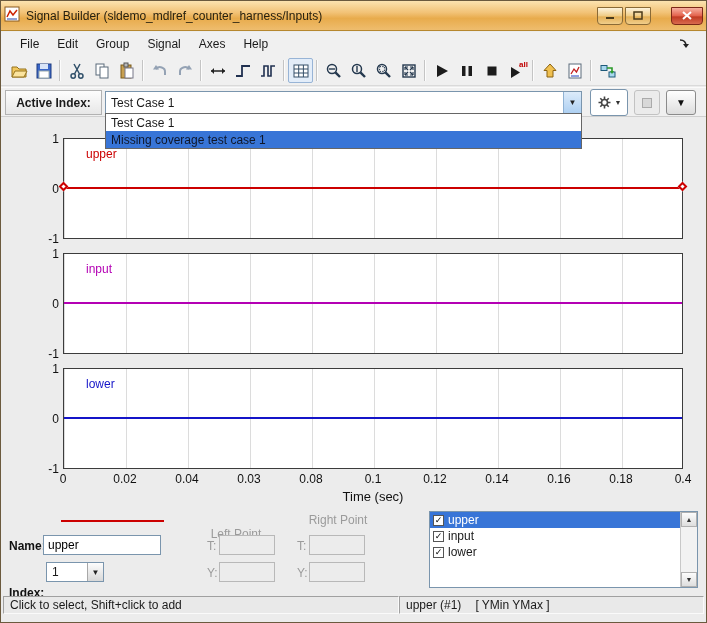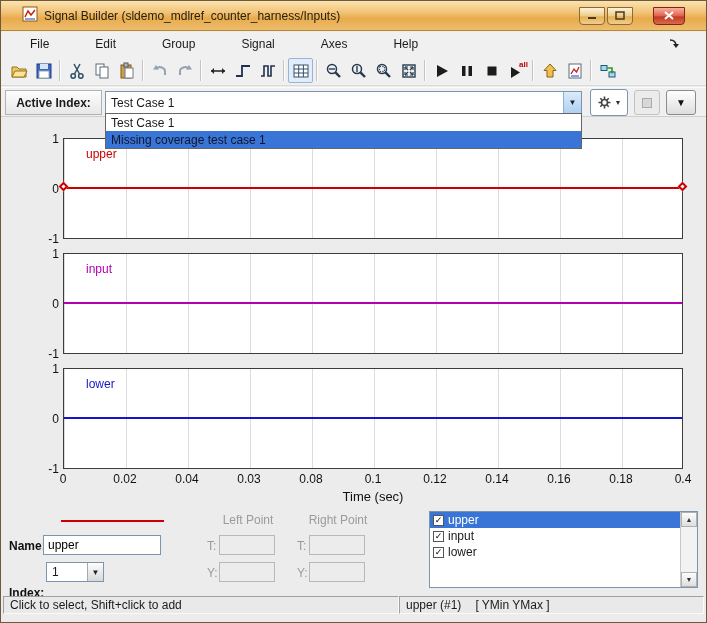--- a/index.html
+++ b/index.html
@@ -2,29 +2,29 @@
 <html><head>
 <meta charset="utf-8">
 <style>
   * { margin:0; padding:0; box-sizing:border-box; }
   body { font-family:"Liberation Sans", sans-serif; background:#fff; }
   .window { position:relative; width:707px; height:623px; background:#ececec; border:1px solid #6b5a3e; overflow:hidden; font-size:12px; color:#1a1a1a; }
 
   
   .titlebar { position:absolute; top:0; left:0; right:0; height:30px;
     background:linear-gradient(#fce3b0, #f2c276 40%, #e8ab4c 60%, #eebd6e);
-    border-bottom:1px solid #b6872e; display:flex; align-items:center; padding:0 21px; }
+    border-bottom:1px solid #b6872e; display:flex; align-items:center; padding:0 3px; }
   .title-text { margin-left:6px; color:#26200f; flex:1; font-size:12px; }
   .winbtn { height:18px; border:1px solid #8a6a36; border-radius:0 0 4px 4px; display:flex; align-items:center; justify-content:center;
     background:linear-gradient(#fdf3dd,#efcb84 50%,#e4b057 55%,#f0cd8a); margin-left:2px; }
   .winbtn.min, .winbtn.max { width:26px; }
   .winbtn.close { width:32px; margin-left:20px; background:linear-gradient(#f7b0a0,#e2604a 50%,#c03a22 55%,#d96a4f); border-color:#7c2818; }
 
   
-  .menubar { position:absolute; top:31px; left:0; right:0; height:24px; background:#f0f0f0; display:flex; align-items:center; padding:0 20px;gap:28px; }
+  .menubar { position:absolute; top:31px; left:0; right:0; height:24px; background:#f0f0f0; display:flex; align-items:center; padding:0 10px; }
   .menu-item { padding:4px 9px; }
   .menu-overflow { margin-left:auto; margin-right:6px; }
 
   
   .toolbar { position:absolute; top:55px; left:0; right:0; height:30px; background:#f0f0f0; border-bottom:1px solid #dadada; display:flex; align-items:center; padding:0 5px; }
   .tbtn { width:25px; height:25px; display:flex; align-items:center; justify-content:center; position:relative; border:1px solid transparent; }
   .tbtn.pressed { background:#e3edf9; border:1px solid #98b4d6; border-radius:2px; }
   .tsep { width:0; height:21px; border-left:1px solid #c4c4c4; border-right:1px solid #fcfcfc; margin:0 3px; }
   .supall { position:absolute; top:1px; right:0; font-size:8px; font-weight:bold; color:#c00000; }
 
@@ -338,21 +338,21 @@
   <span class="xtick" style="left:288px;">0.08</span>
   <span class="xtick" style="left:350px;">0.1</span>
   <span class="xtick" style="left:412px;">0.12</span>
   <span class="xtick" style="left:474px;">0.14</span>
   <span class="xtick" style="left:536px;">0.16</span>
   <span class="xtick" style="left:598px;">0.18</span>
   <span class="xtick" style="left:660px;">0.4</span>
   <div class="xlabel">Time (sec)</div>
 
   <div class="sample-line bg-upper"></div>
-  <span class="pe-head" style="left:212px; width:70px; text-align:center;">Left Point</span>
+  <span class="pe-head" style="left:200px; width:70px; text-align:center;margin-top:14px;">Left Point</span>
   <span class="pe-head" style="left:300px; width:74px; text-align:center;">Right Point</span>
 
   <span class="pe-label" style="left:8px; top:538px; font-weight:bold;">Name:</span>
   <input class="tfield" style="left: 42px; top: 534px;" value="upper">
 
   <span class="pe-label dis" style="left:206px; top:538px;">T:</span>
   <input class="tfield small dis" style="left: 218px; top: 534px;" disabled="" value="">
   <span class="pe-label dis" style="left:296px; top:538px;">T:</span>
   <input class="tfield small dis" style="left: 308px; top: 534px;" disabled="" value="">
 

